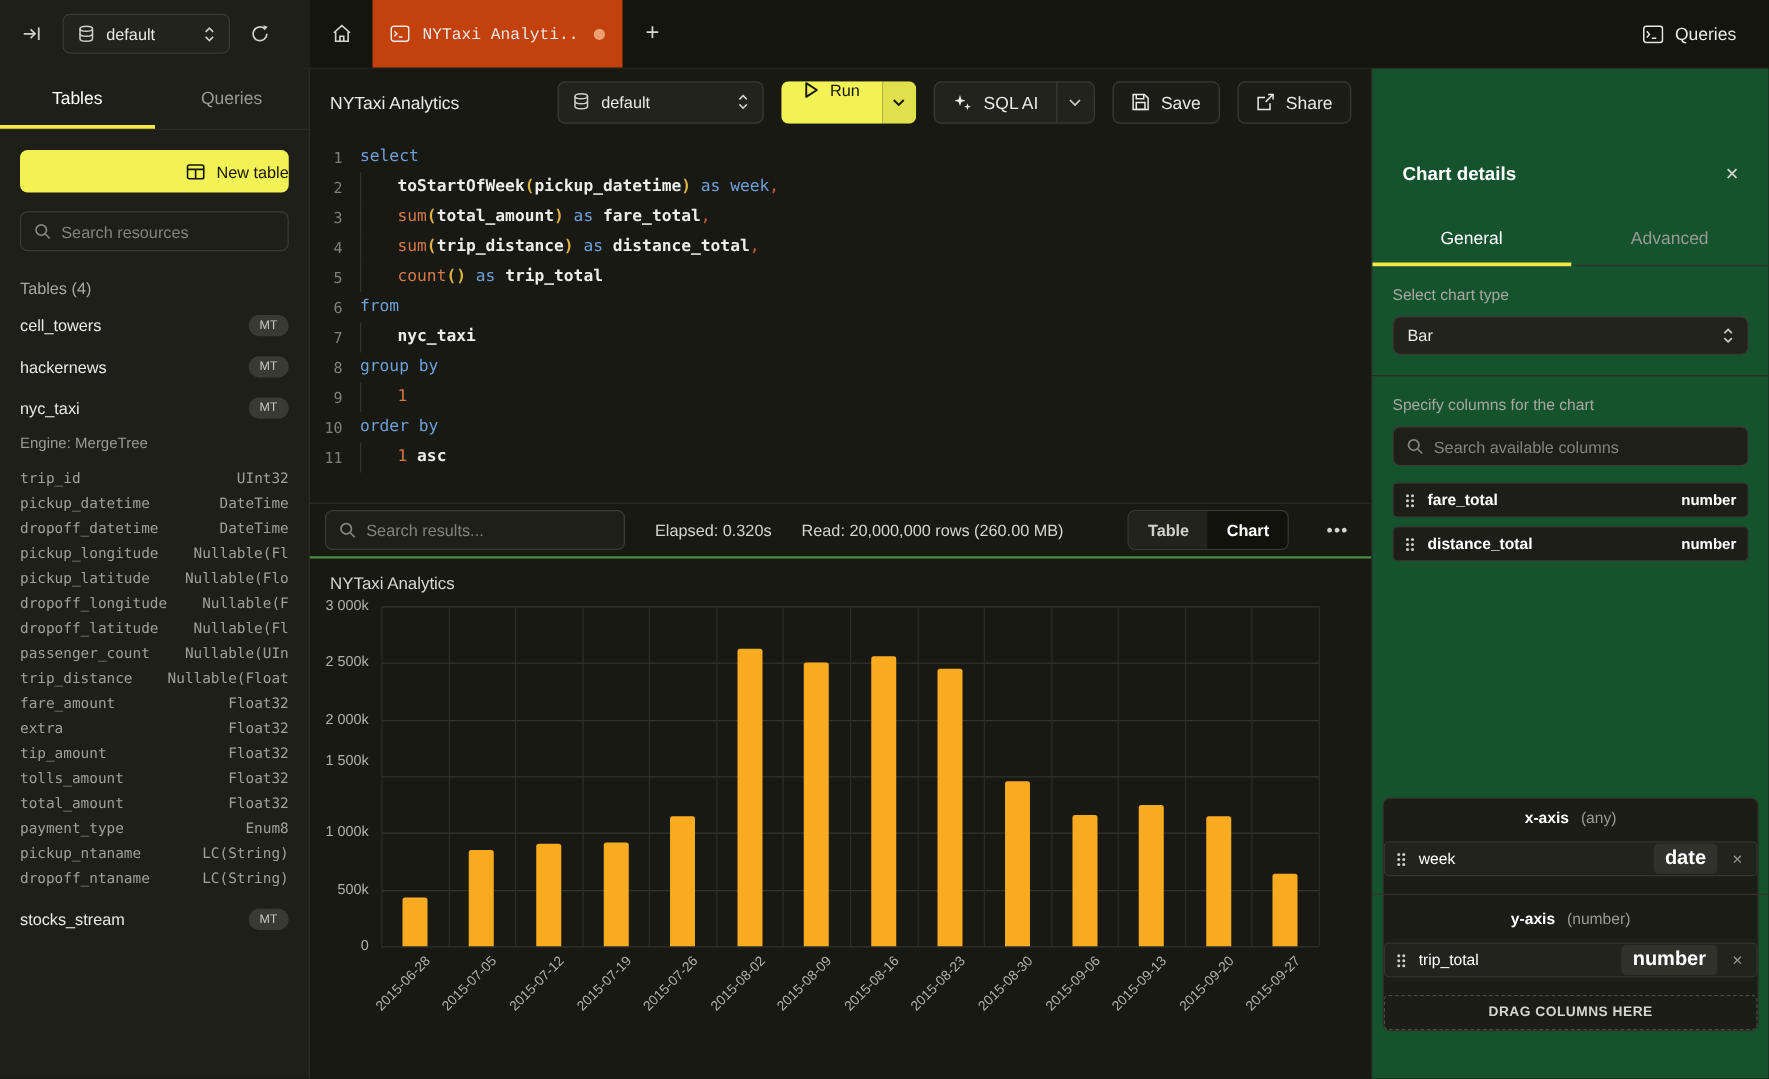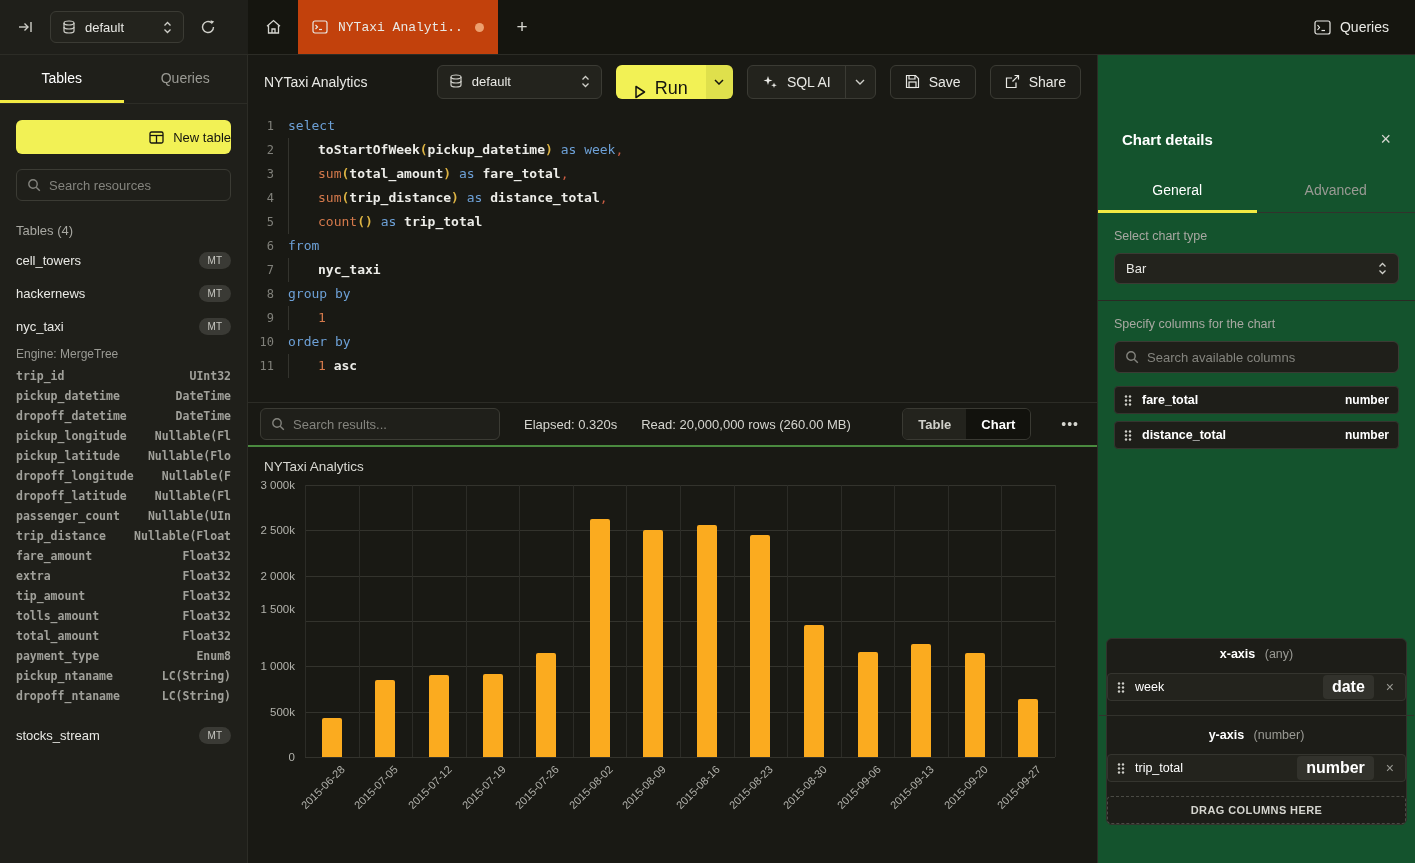--- a/index.html
+++ b/index.html
@@ -40,30 +40,30 @@
   .search-box { margin-top:15px; height:32px; display:flex; align-items:center; gap:8px; border:1px solid #3b3b34; border-radius:6px; padding:0 10px; background:#1f1f1a; }
   .search-box input { flex:1; background:none; border:none; outline:none; color:#e9e9e5; font-size:13px; font-family:"Liberation Sans",sans-serif; min-width:0; }
   .search-box input::placeholder { color:#84847e; }
   .section-label { margin-top:22px; color:#a8a8a2; font-size:13px; }
   .tables-list { margin-top:6px; }
   .table-row { height:33px; display:flex; align-items:center; justify-content:space-between; cursor:pointer; }
   .table-name { font-size:13px; color:#ececе8; }
   .mt-badge { background:#3a3a35; color:#c7c7c1; font-size:10px; border-radius:10px; padding:3px 9px; }
   .engine-row { font-size:12px; color:#9a9a94; height:22px; display:flex; align-items:center; }
   .columns-list { margin:4px 0 10px 0; }
-  .column-row { height:20px; display:flex; align-items:flex-start; justify-content:space-between; font-family:"DejaVu Sans Mono",monospace; font-size:11.5px; color:#a0a09a; white-space:nowrap;font-weight:bold; }
+  .column-row { height:20px; display:flex; align-items:flex-end; justify-content:space-between; font-family:"DejaVu Sans Mono",monospace; font-size:11.5px; color:#a0a09a; white-space:nowrap; }
 
   
   .main { flex:1; min-width:0; display:flex; flex-direction:column; background:#191914; }
   .toolbar { height:53px; flex:0 0 53px; display:flex; align-items:center; padding:0 16px; gap:14px; }
   .query-title { font-size:14px; color:#ececе8; }
   .toolbar-right { margin-left:auto; display:flex; align-items:center; gap:14px; }
   .db-select-main { width:165px; height:34px; }
   .run-btn { display:flex; height:34px; border-radius:6px; overflow:hidden; cursor:pointer; }
-  .run-main { background:#f2f155; color:#15150f; display:flex; align-items:flex-end; gap:9px; padding:0 18px; font-size:18px; border:none; cursor:pointer; }
+  .run-main { background:#f2f155; color:#15150f; display:flex; align-items:flex-start; gap:9px; padding:0 18px; font-size:13px; border:none; cursor:pointer; }
   .run-caret { background:#dfe04c; width:27px; display:flex; align-items:center; justify-content:center; border:none; cursor:pointer; }
   .sqlai-btn { display:flex; height:34px; border:1px solid #3b3b34; border-radius:6px; overflow:hidden; background:#23231d; }
   .sqlai-main { display:flex; align-items:center; gap:9px; padding:0 14px; color:#e9e9e5; font-size:14px; background:none; border:none; cursor:pointer; }
   .sqlai-caret { width:30px; display:flex; align-items:center; justify-content:center; border:none; border-left:1px solid #3b3b34; background:none; cursor:pointer; }
   .ghost-btn { display:flex; align-items:center; gap:9px; height:34px; padding:0 14px; border:1px solid #3b3b34; border-radius:6px; background:#1d1d18; color:#e9e9e5; font-size:14px; cursor:pointer; }
 
   
   .editor { flex:1; min-height:0; padding-top:6px; font-family:"DejaVu Sans Mono",monospace; font-size:13px; cursor:text; }
   .code-line { display:flex; height:24px; line-height:24px; white-space:pre; }
   .ln { width:26px; flex:0 0 26px; text-align:right; color:#80807a; font-size:12px; }

